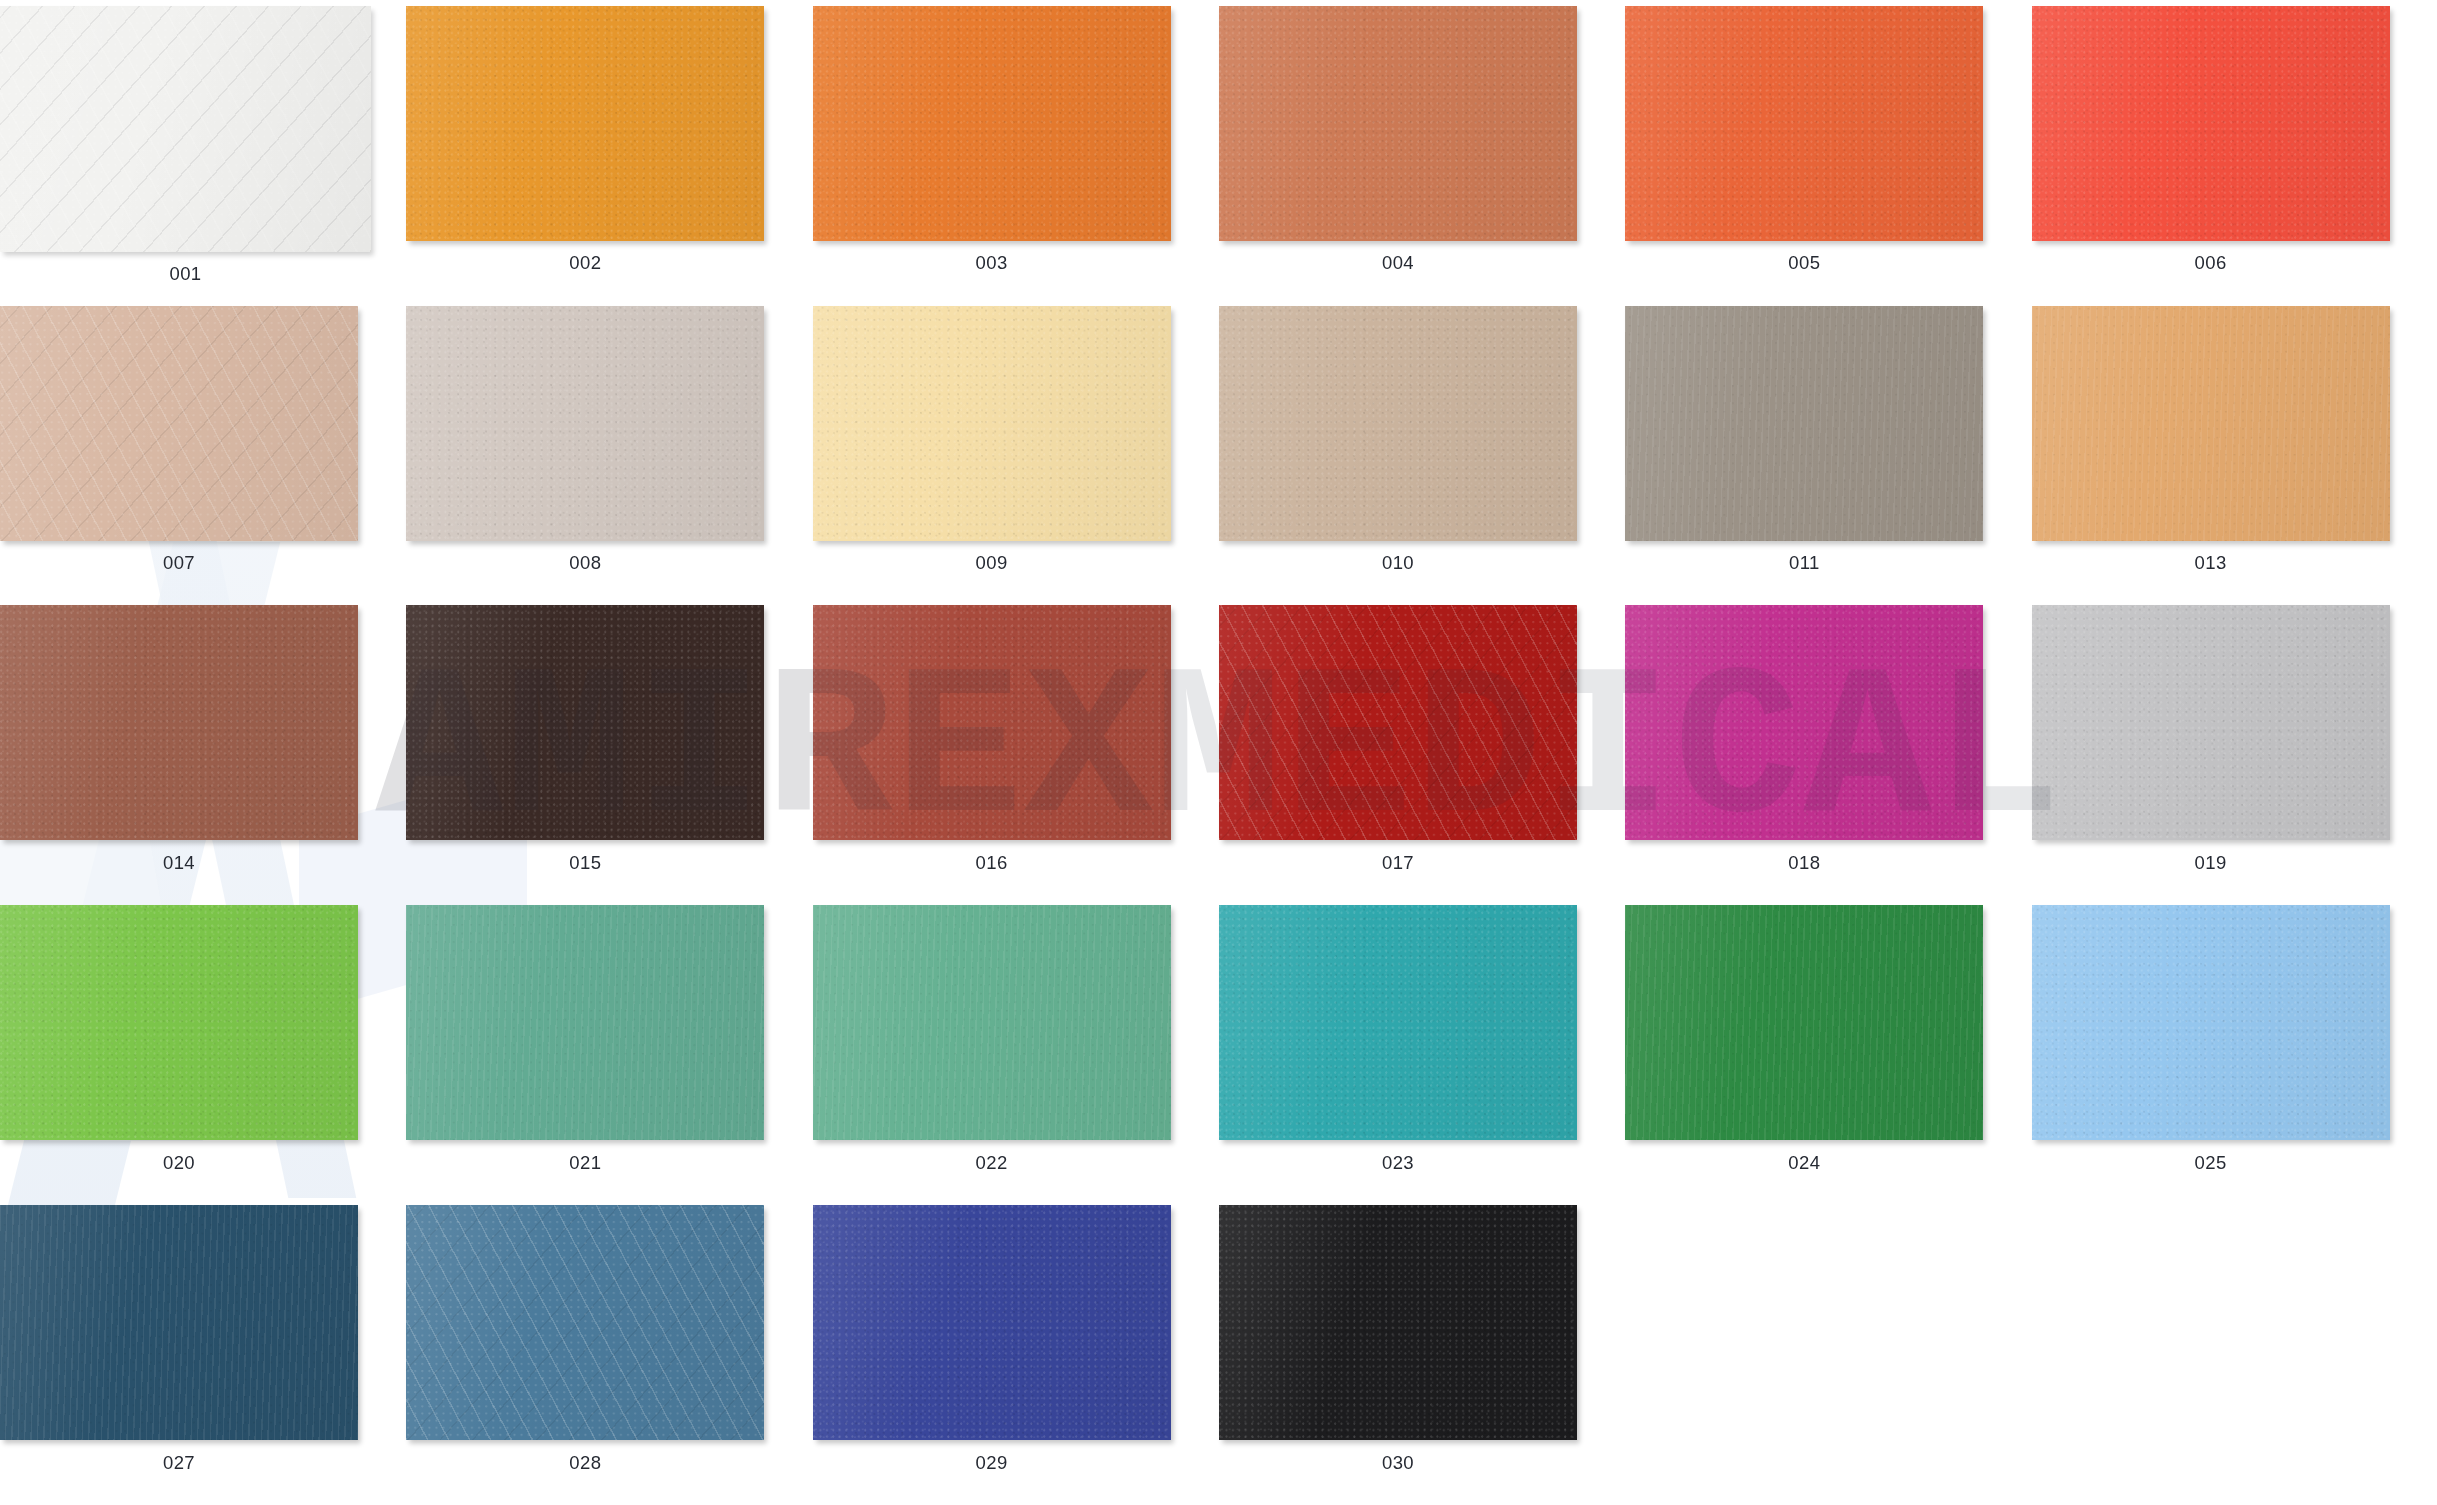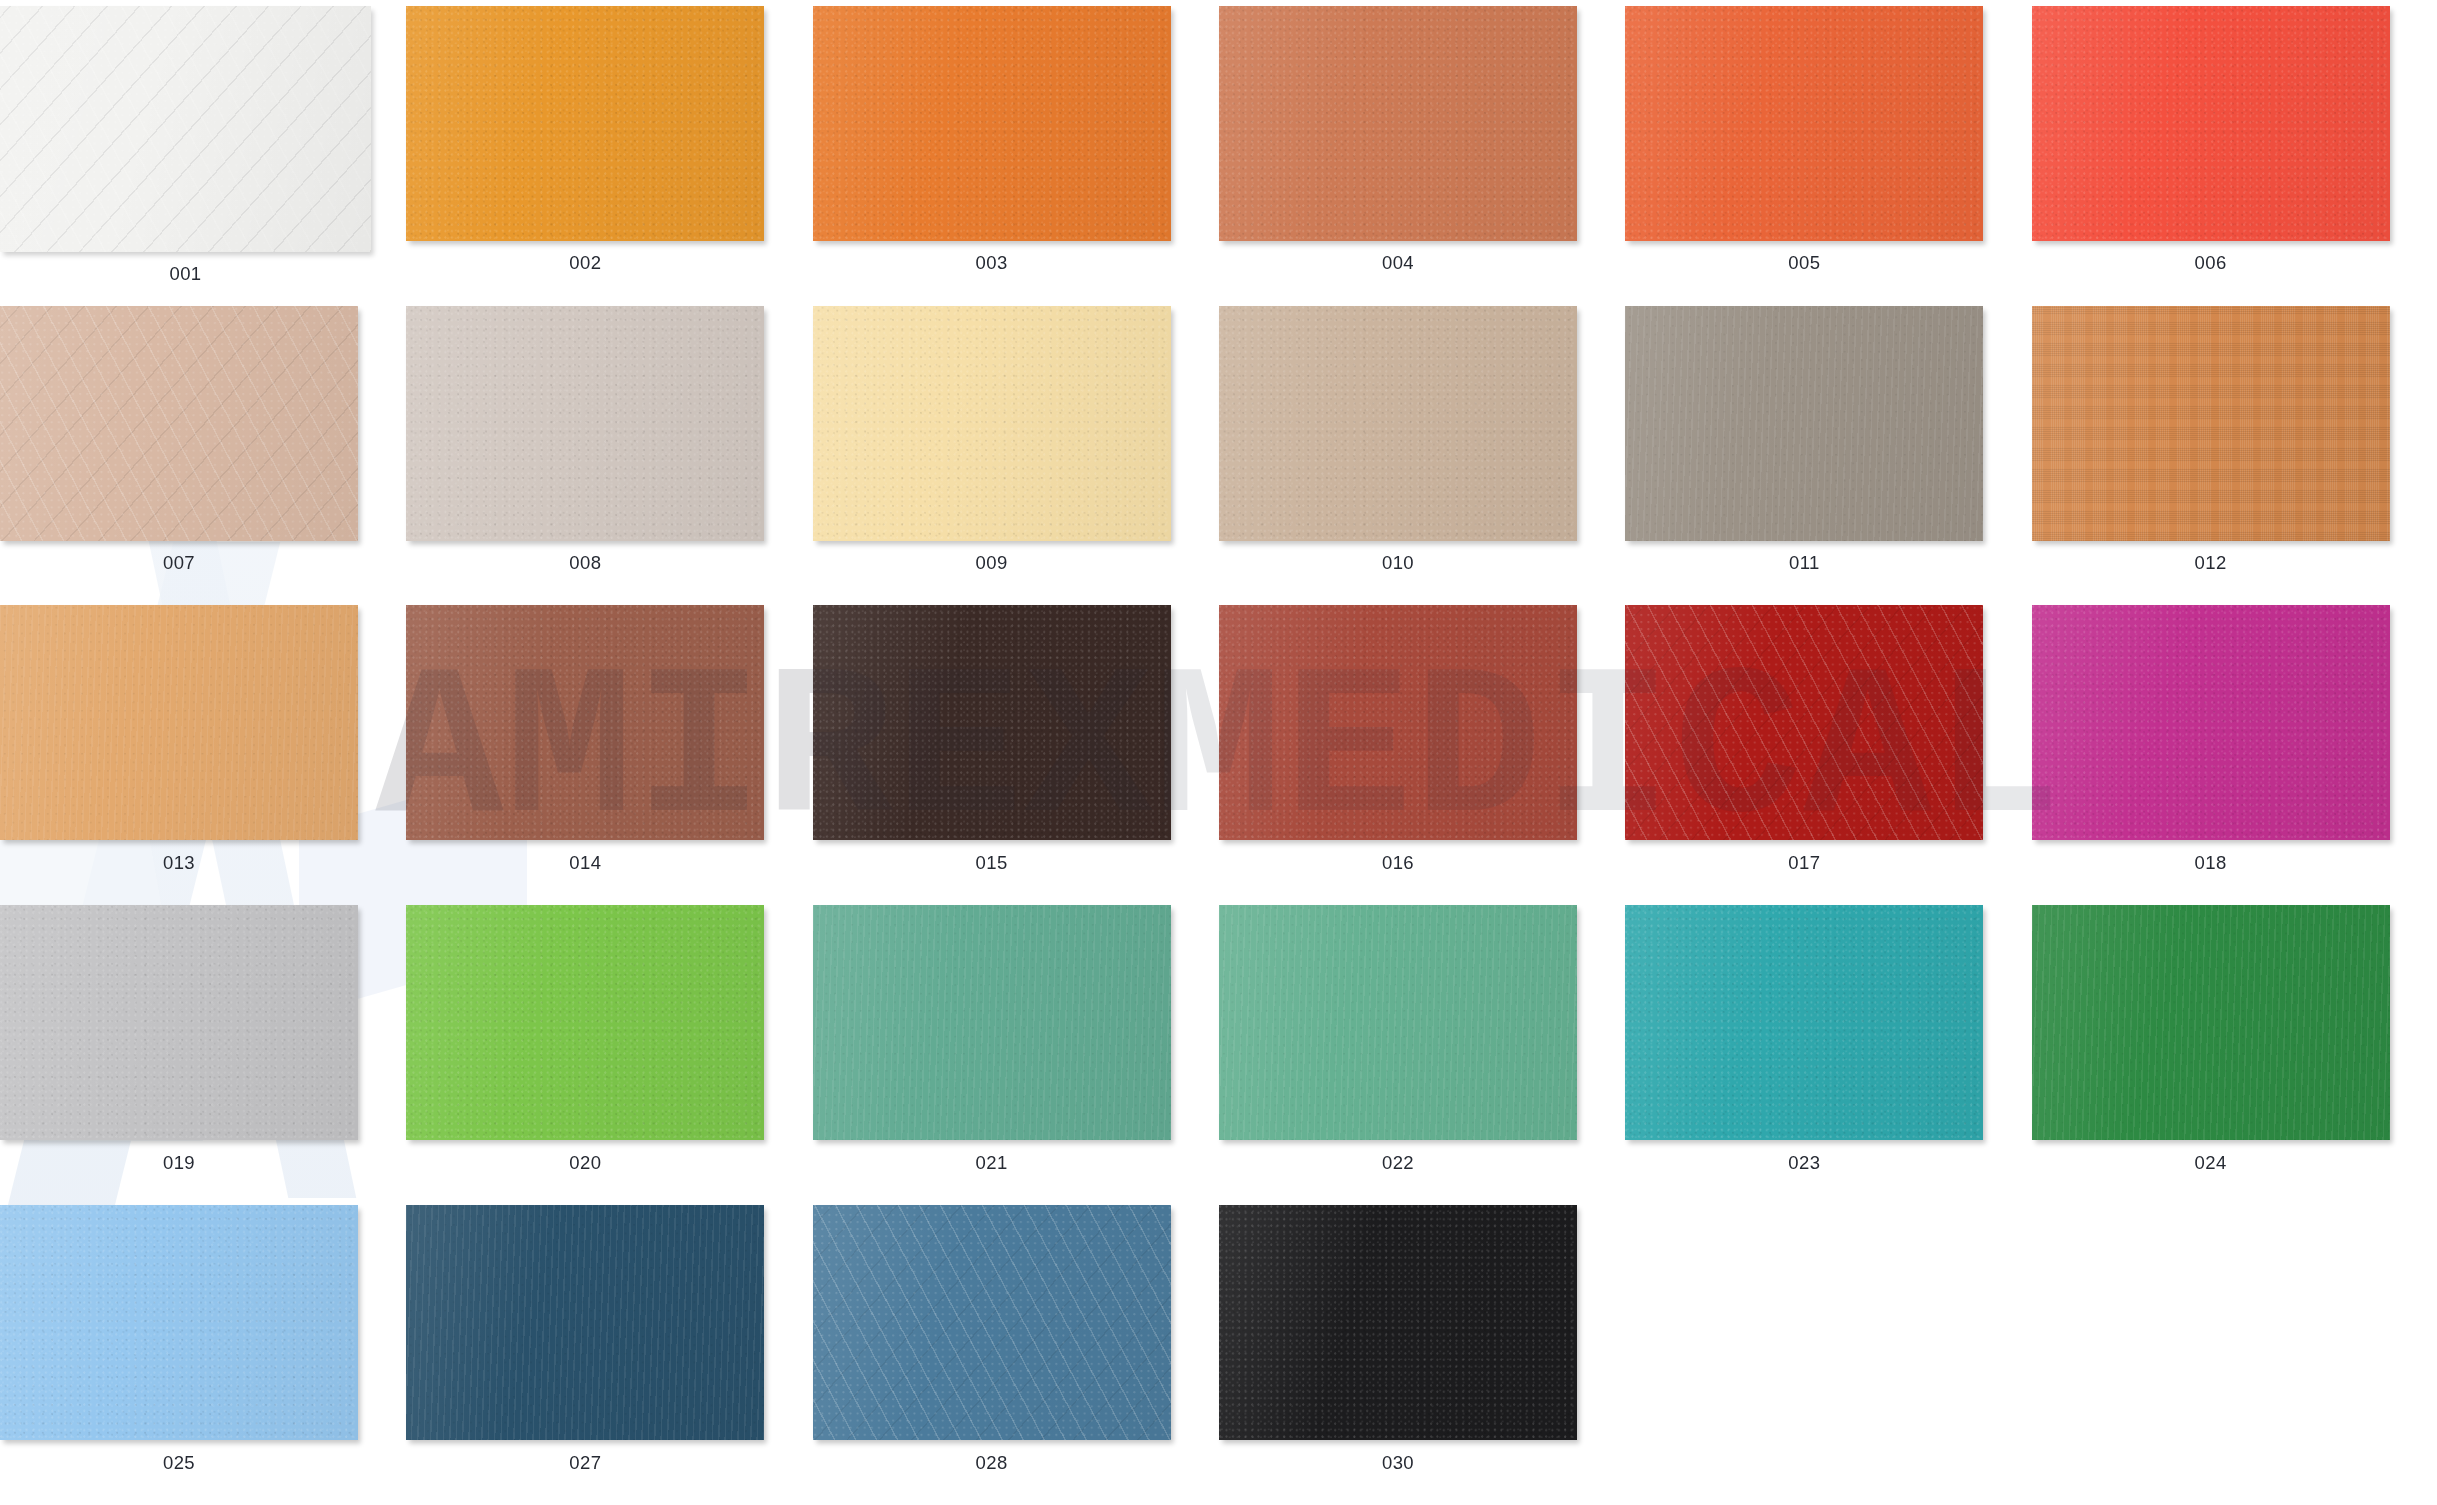--- a/index.html
+++ b/index.html
@@ -170,24 +170,20 @@
     </div>
     <div class="cell">
       <div class="swatch" style="background: rgb(203, 180, 158);"></div>
       <div class="label">010</div>
     </div>
     <div class="cell">
       <div class="swatch streak" style="background: rgb(155, 146, 135);"></div>
       <div class="label">011</div>
     </div>
     <div class="cell">
-      <div class="swatch woven" style="background: rgb(212, 136, 77);"></div>
-      <div class="label">012</div>
-    </div>
-    <div class="cell">
       <div class="swatch streak" style="background: rgb(227, 169, 110);"></div>
       <div class="label">013</div>
     </div>
     <div class="cell">
       <div class="swatch" style="background: rgb(156, 95, 76);"></div>
       <div class="label">014</div>
     </div>
     <div class="cell">
       <div class="swatch" style="background: rgb(59, 42, 38);"></div>
       <div class="label">015</div>
@@ -234,17 +230,21 @@
     </div>
     <div class="cell">
       <div class="swatch streak" style="background: rgb(41, 81, 107);"></div>
       <div class="label">027</div>
     </div>
     <div class="cell">
       <div class="swatch crinkle" style="background: rgb(75, 123, 156);"></div>
       <div class="label">028</div>
     </div>
     <div class="cell">
+      <div class="swatch" style="background: rgb(57, 70, 155);"></div>
+      <div class="label">029</div>
+    </div>
+    <div class="cell">
       <div class="swatch" style="background: rgb(28, 28, 30);"></div>
       <div class="label">030</div>
     </div>
   </div>
 
 
 </body></html>

